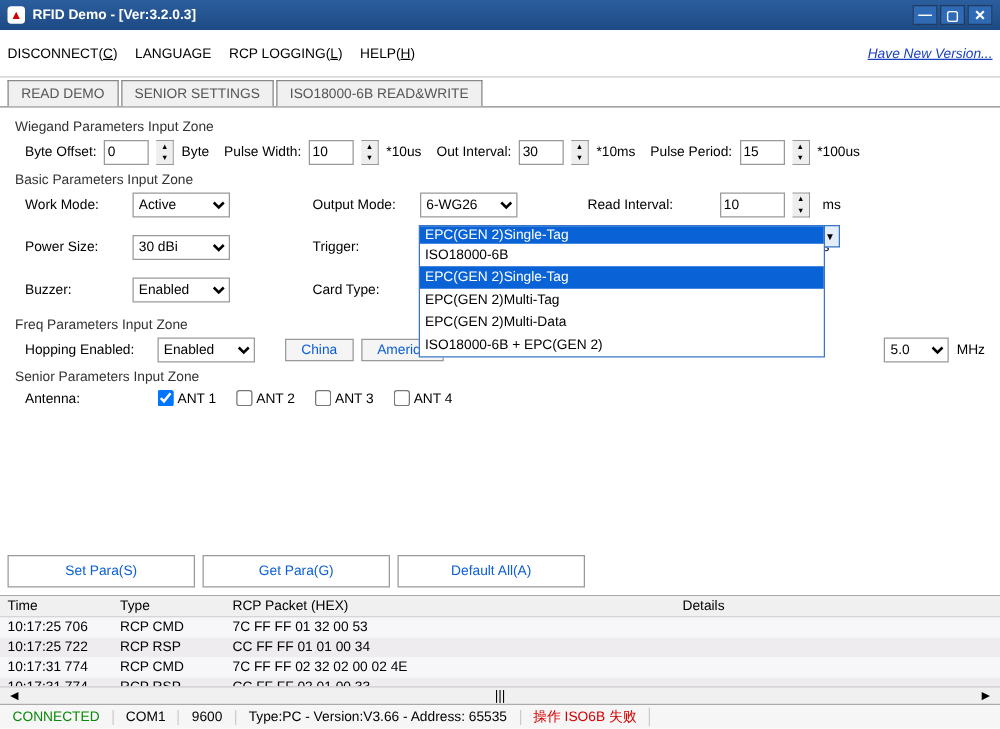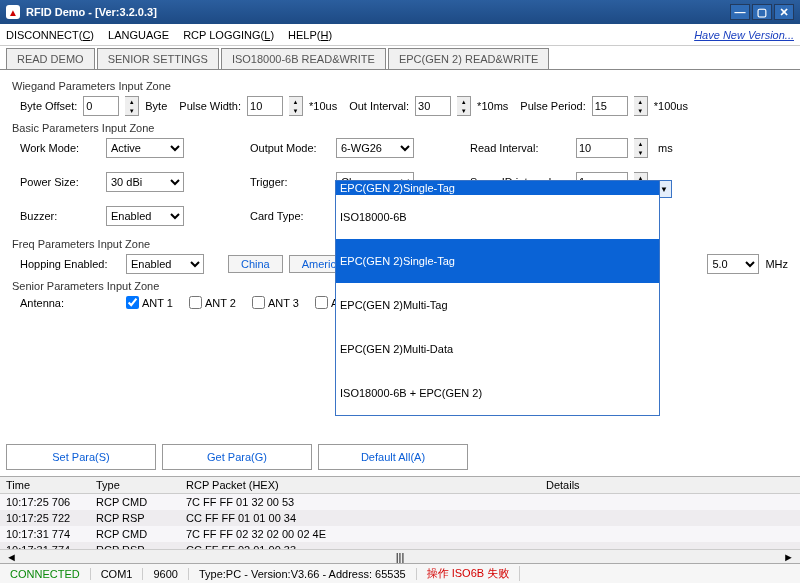--- a/index.html
+++ b/index.html
@@ -1,21 +1,21 @@
 <!DOCTYPE html>
 <html><head>
 <meta charset="utf-8">
 <style>
 * { box-sizing: border-box; margin: 0; padding: 0; font-family: "Segoe UI", Tahoma, sans-serif; font-size: 11px; }
 body { background: #fff; width: 800px; height: 583px; overflow: hidden; position: relative; }
 .titlebar { background: linear-gradient(#2b5e9e,#1d4a84); color:#fff; height:24px; display:flex; align-items:center; padding:0 6px; font-weight:bold; font-size:12px; }
 .titlebar-icon { width:14px; height:14px; background:#fff; border-radius:3px; margin-right:6px; display:inline-flex; align-items:center; justify-content:center; color:#c00; font-size:10px;}
 .titlebar .spacer{flex:1}
 .winbtn{width:20px;height:16px;border:1px solid #223a5e;background:#2f6bb5;margin-left:2px;display:inline-flex;align-items:center;justify-content:center;color:#fff;cursor:pointer;font-size:11px}
-.menubar{display:flex;align-items:center;height:22px;padding:0 6px;border-bottom:1px solid #ccc}
+.menubar{display:flex;align-items:center;height:38px;padding:0 6px;border-bottom:1px solid #ccc}
 .menuitem{margin-right:14px;color:#000;cursor:pointer}
 .menuitem u{text-decoration:underline}
 .newver{margin-left:auto;color:#1a3fbf;font-style:italic;text-decoration:underline;cursor:pointer}
 .tabs{display:flex;padding:2px 6px 0 6px;border-bottom:1px solid #888}
 .tab{padding:4px 10px;border:1px solid #888;border-bottom:none;background:#f0f0f0;color:#555;margin-right:2px;cursor:pointer;font-size:11px}
 .tab.active{background:#fff;font-weight:bold;color:#000;position:relative;top:1px}
 .panel{padding:6px 12px}
 .zone{margin-bottom:6px}
 .zone-title{color:#333;margin:4px 0}
 .row{display:flex;align-items:center;gap:6px;margin-bottom:6px}
@@ -30,21 +30,21 @@
 .actionbtn{flex-basis:150px;border:1px solid #999;background:#fff;padding:6px 0;color:#0b5ed7;text-align:center;cursor:pointer}
 .logtable{border-top:1px solid #aaa}
 .loghead,.logrow{display:grid;grid-template-columns:90px 90px 360px 1fr;padding:2px 6px}
 .loghead{background:#f0f0f0;border-bottom:1px solid #ccc}
 .logrow:nth-child(even){background:#f7f6f9}
 .logrow:nth-child(odd){background:#eeecef}
 .statusbar{position:absolute;bottom:0;left:0;right:0;display:flex;height:20px;align-items:center;border-top:1px solid #aaa;background:#f6f6f6}
 .statcell{padding:0 10px;border-right:1px solid #ccc}
 .dropdown{position:absolute;border:1px solid #3a74c6;background:#fff;z-index:50}
 .dropdown .ddsel{background:#0a63d6;color:#fff;padding:1px 4px}
-.ddopt{padding:16px 4px;cursor:pointer}
+.ddopt{padding:3px 4px;cursor:pointer}
 .ddopt.hl{background:#0a63d6;color:#fff}
 .chk{display:inline-flex;align-items:center;gap:3px;margin-right:10px}
 .chk input{width:13px;height:13px}
 .col3{display:grid;grid-template-columns:230px 220px 1fr;row-gap:8px;align-items:center}
 .scrollblock{position:absolute;bottom:20px;left:0;right:0;height:14px;border-top:1px solid #ccc;display:flex;align-items:center;background:#f0f0f0;font-size:9px}
 </style>
 </head>
 <body>
 
 <div class="titlebar">
@@ -61,21 +61,20 @@
   <span class="menuitem">LANGUAGE</span>
   <span class="menuitem"><span>RCP LOGGING(</span><u>L</u><span>)</span></span>
   <span class="menuitem"><span>HELP(</span><u>H</u><span>)</span></span>
   <span class="newver">Have New Version...</span>
 </div>
 
 <div class="tabs">
   <div class="tab">READ DEMO</div>
   <div class="tab">SENIOR SETTINGS</div>
   <div class="tab">ISO18000-6B READ&amp;WRITE</div>
-  <div class="tab">EPC(GEN 2) READ&amp;WRITE</div>
 </div>
 
 <div class="panel">
   <div class="zone">
     <div class="zone-title">Wiegand Parameters Input Zone</div>
     <div class="row" style="padding-left:8px">
       <label>Byte Offset:</label>
       <input class="num" value="0" style="">
         <span class="spinner">
           <span>▲</span>

